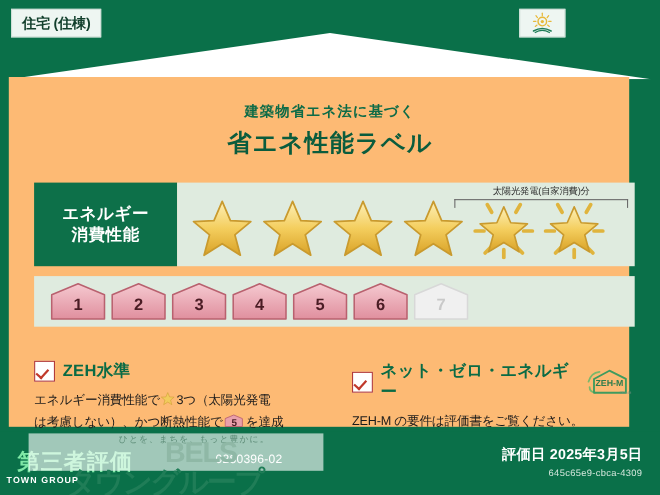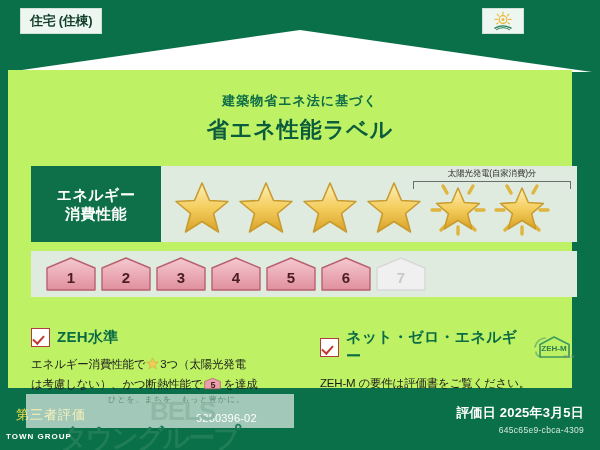--- a/index.html
+++ b/index.html
@@ -8,21 +8,21 @@
     font-family:"Liberation Sans","DejaVu Sans",sans-serif;
     background:#0a7049;
   }
   #label{
     position:relative;width:600px;height:450px;
     background:#0a7049;
   }
 
   
   .hdr{
-    position:absolute;left:12px;top:0;width:520px;height:46px;
+    position:absolute;left:2px;top:0;width:520px;height:46px;
   }
   .pill{
     position:absolute;top:8px;
     background:#eef6f2;border:1px solid #cfe0d7;
     height:26px;display:flex;align-items:center;
     padding:0 9px;box-sizing:border-box;
     font-size:13px;font-weight:bold;color:#123f2c;
     letter-spacing:-0.3px;white-space:nowrap;
   }
   .pill.left{left:8px;}
@@ -33,21 +33,21 @@
 
   
   .sheet{
     position:absolute;left:8px;top:30px;width:584px;height:358px;
   }
   .roof{
     position:absolute;left:0;top:0;width:584px;height:42px;
   }
   .body{
     position:absolute;left:0;top:40px;width:564px;height:318px;
-    background:#bef264;
+    background:#fdba74;
   }
 
   .title-wrap{
     position:absolute;left:0;top:22px;width:584px;text-align:center;
   }
   .title-sub{
     font-size:13px;font-weight:bold;color:#0d6b47;letter-spacing:1px;
   }
   .title-main{
     font-size:22px;font-weight:bold;color:#0a5c3d;letter-spacing:1px;
@@ -144,22 +144,22 @@
   
   .footer{
     position:absolute;left:0;bottom:0;width:600px;height:58px;
     background:#0a7049;
   }
   .f-id{
     position:absolute;left:18px;top:20px;font-size:11px;color:#ffffff;
     letter-spacing:0.2px;
   }
   .f-third{
-    position:absolute;left:16px;top:14px;font-size:13px;font-weight:normal;
-    color:#fde047;letter-spacing:1px;opacity:.95;
+    position:absolute;left:16px;top:14px;font-size:20px;font-weight:bold;
+    color:#86efac;letter-spacing:1px;opacity:.95;
   }
   .f-date{
     position:absolute;right:16px;top:12px;text-align:right;
   }
   .f-date .d{font-size:13px;color:#ffffff;font-weight:bold;letter-spacing:0.2px;}
   .f-date .h{font-size:8.5px;color:#d6e8de;margin-top:3px;letter-spacing:0.3px;}
 
   
   .wm{
     position:absolute;left:0;bottom:0;width:330px;height:58px;

